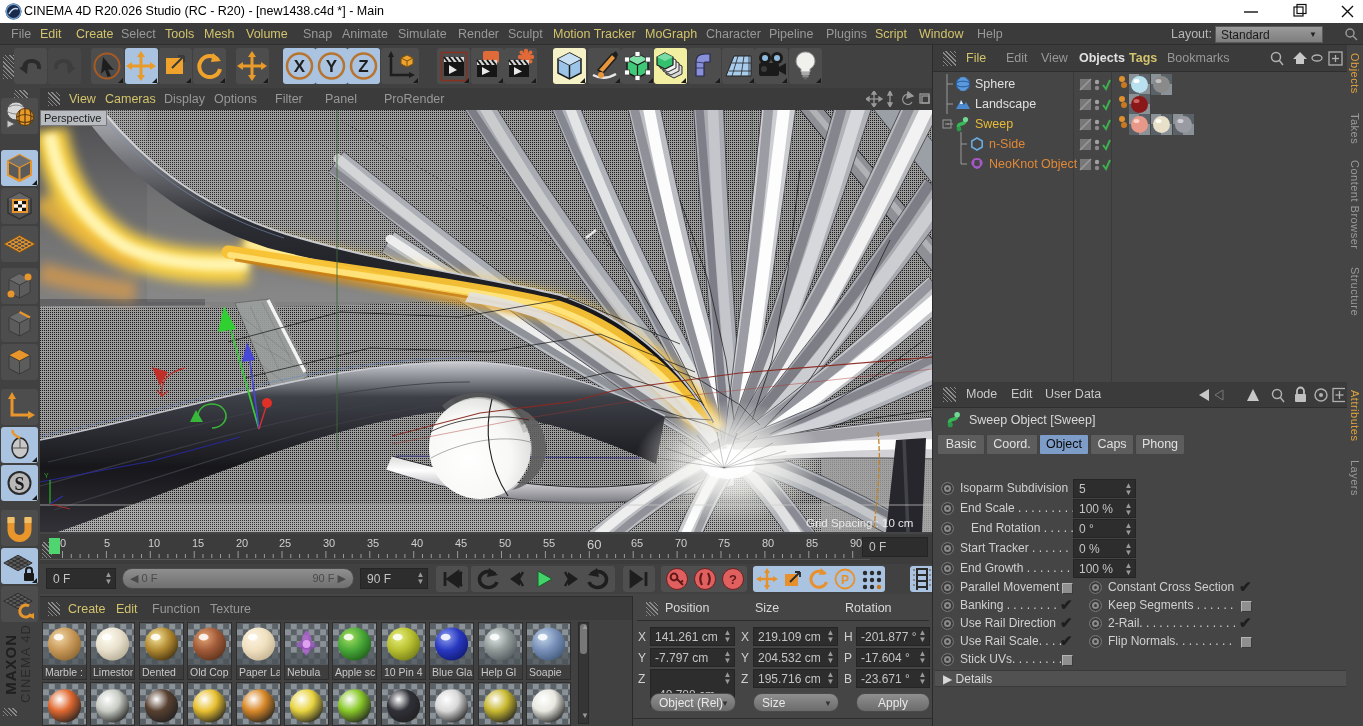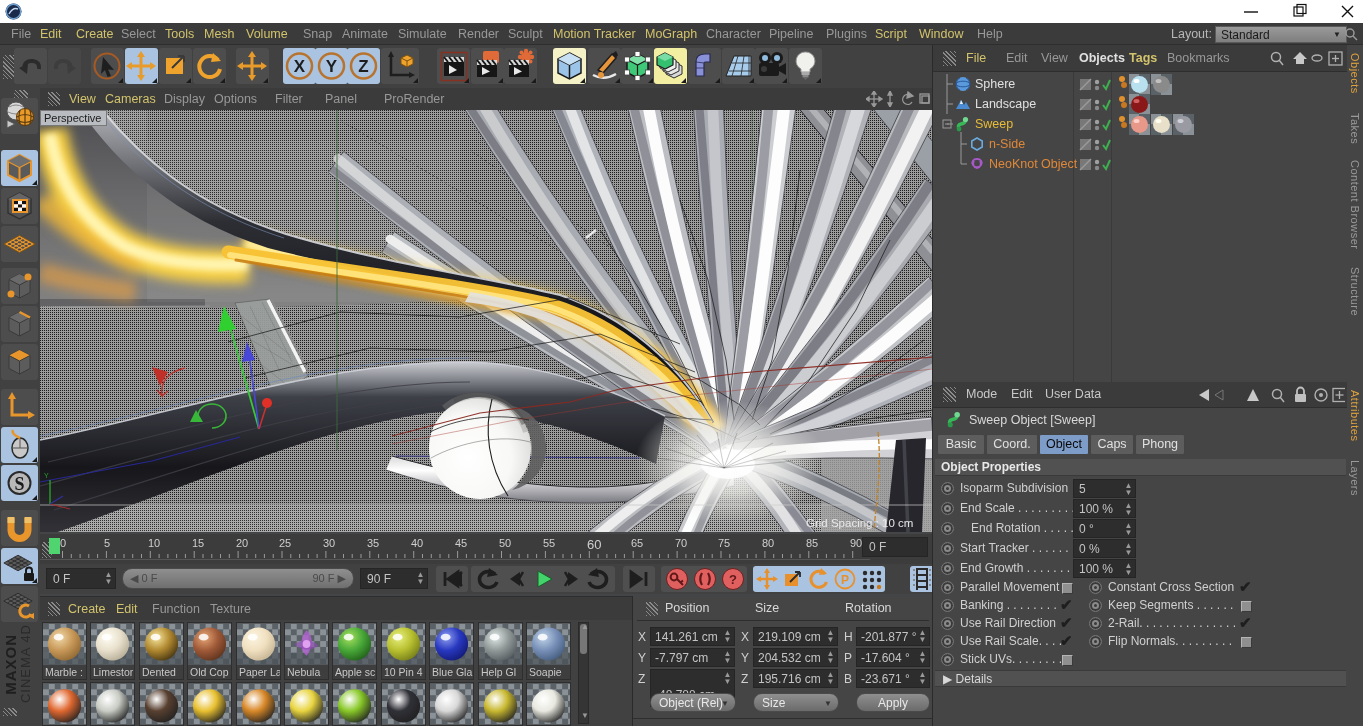--- a/index.html
+++ b/index.html
@@ -59,20 +59,21 @@
 </head>
 <body>
 <div id="app">
 
   <div id="titlebar" class="abs">
     <svg class="abs" style="left:5px;top:3px" width="17" height="17" viewBox="0 0 17 17">
       <circle cx="8.5" cy="8.5" r="8" fill="#1a2a4a"></circle>
       <circle cx="8.5" cy="8.5" r="7.2" fill="none" stroke="#6fa0d0" stroke-width="1.4"></circle>
       <path d="M4 11 Q8 4 13 6" stroke="#c0d8f0" stroke-width="1.5" fill="none"></path>
     </svg>
+    <span class="t">CINEMA 4D R20.026 Studio (RC - R20) - [new1438.c4d *] - Main</span>
     <svg class="abs" style="left:1238px;top:0" width="125" height="23" viewBox="0 0 125 23">
       <line x1="6" y1="12" x2="20" y2="12" stroke="#111" stroke-width="1.4"></line>
       <rect x="56" y="7" width="9" height="9" fill="none" stroke="#111" stroke-width="1.2"></rect>
       <rect x="59" y="4.5" width="9" height="9" fill="none" stroke="#111" stroke-width="1.2"></rect>
       <path d="M104 6 L115 17 M115 6 L104 17" stroke="#111" stroke-width="1.4"></path>
     </svg>
   </div>
 
   <div id="menubar" class="abs mbar">
     <span class="mi gry" style="left:11px">File</span>
@@ -89,21 +90,21 @@
     <span class="mi gry" style="left:508px">Sculpt</span>
     <span class="mi yel" style="left:553px">Motion Tracker</span>
     <span class="mi yel" style="left:645px">MoGraph</span>
     <span class="mi gry" style="left:706px">Character</span>
     <span class="mi gry" style="left:769px">Pipeline</span>
     <span class="mi gry" style="left:826px">Plugins</span>
     <span class="mi yel" style="left:875px">Script</span>
     <span class="mi yel" style="left:919px">Window</span>
     <span class="mi gry" style="left:977px">Help</span>
     <span class="mi" style="left:1171px;color:#b8b8b8">Layout:</span>
-    <div class="abs" style="left:1215px;top:3px;width:132px;height:17px;background:linear-gradient(#9a9a9a,#7e7e7e);border:1px solid #5a5a5a;color:#1a1a1a;font-size:12px;padding:1px 5px">Standard<span style="position:absolute;right:5px;top:3px;font-size:8px;color:#222">▼</span></div>
+    <div class="abs" style="left:1215px;top:3px;width:108px;height:17px;background:linear-gradient(#9a9a9a,#7e7e7e);border:1px solid #5a5a5a;color:#1a1a1a;font-size:12px;padding:1px 5px">Standard<span style="position:absolute;right:5px;top:3px;font-size:8px;color:#222">▼</span></div>
     <svg class="abs" style="left:1344px;top:4px" width="15" height="15" viewBox="0 0 15 15">
         <circle cx="6" cy="6" r="4" fill="none" stroke="#999" stroke-width="1.5"></circle>
         <line x1="9" y1="9" x2="13" y2="13" stroke="#999" stroke-width="1.5"></line>
       </svg>
   </div>
 
   <div id="toolbar" class="abs">
     <div class="handle" style="left:3px;top:10px;height:24px"></div>
 
     <div class="tbtn" style="left:14px">
@@ -1466,23 +1467,20 @@
           <path d="M4 13 Q2 9 6 8 Q11 7 10 4" stroke="#38b858" stroke-width="3.4" fill="none" stroke-linecap="round"></path>
           <circle cx="10.5" cy="3.5" r="2.6" fill="#70d890"></circle>
           <circle cx="4" cy="13" r="2.4" fill="#2a9a48"></circle>
         </svg></div>
 <span class="abs" style="left:36px;top:31px;color:#d8d8d8;font-size:12.5px">Sweep Object [Sweep]</span>
 <div class="abs" style="left:4px;top:52px;width:48px;height:21px;background:#5d5d5d;border:1px solid #444;border-radius:2px;color:#e0e0e0;font-size:12.5px;text-align:center;padding-top:2px">Basic</div>
 <div class="abs" style="left:53px;top:52px;width:52px;height:21px;background:#5d5d5d;border:1px solid #444;border-radius:2px;color:#e0e0e0;font-size:12.5px;text-align:center;padding-top:2px">Coord.</div>
 <div class="abs" style="left:106px;top:52px;width:50px;height:21px;background:#7e9cc8;border:1px solid #444;border-radius:2px;color:#0a0a0a;font-size:12.5px;text-align:center;padding-top:2px">Object</div>
 <div class="abs" style="left:157px;top:52px;width:44px;height:21px;background:#5d5d5d;border:1px solid #444;border-radius:2px;color:#e0e0e0;font-size:12.5px;text-align:center;padding-top:2px">Caps</div>
 <div class="abs" style="left:202px;top:52px;width:50px;height:21px;background:#5d5d5d;border:1px solid #444;border-radius:2px;color:#e0e0e0;font-size:12.5px;text-align:center;padding-top:2px">Phong</div>
-<div class="abs" style="left:2px;top:77px;width:411px;height:17px;background:#515151;border-bottom:1px solid #3a3a3a">
-        <span style="position:absolute;left:6px;top:1px;color:#e8e8e8;font-size:12px;font-weight:bold">Object Properties</span>
-      </div>
 <div class="radio" style="left:8px;top:100px"></div>
 <span class="rowlbl" style="left:27px;top:99px">Isoparm Subdivision</span>
 <div class="field" style="left:140px;top:97px;width:63px;height:19px;padding:2px 5px">5<span class="spin" style="top:2px">▲<br>▼</span></div>
 <div class="radio" style="left:8px;top:120px"></div>
 <span class="rowlbl" style="left:27px;top:119px">End Scale . . . . . . . . .</span>
 <div class="field" style="left:140px;top:117px;width:63px;height:19px;padding:2px 5px">100 %<span class="spin" style="top:2px">▲<br>▼</span></div>
 <div class="radio" style="left:8px;top:140px"></div>
 <span class="rowlbl" style="left:38px;top:139px">End Rotation . . . . . .</span>
 <div class="field" style="left:140px;top:137px;width:63px;height:19px;padding:2px 5px">0 °<span class="spin" style="top:2px">▲<br>▼</span></div>
 <div class="radio" style="left:8px;top:160px"></div>

